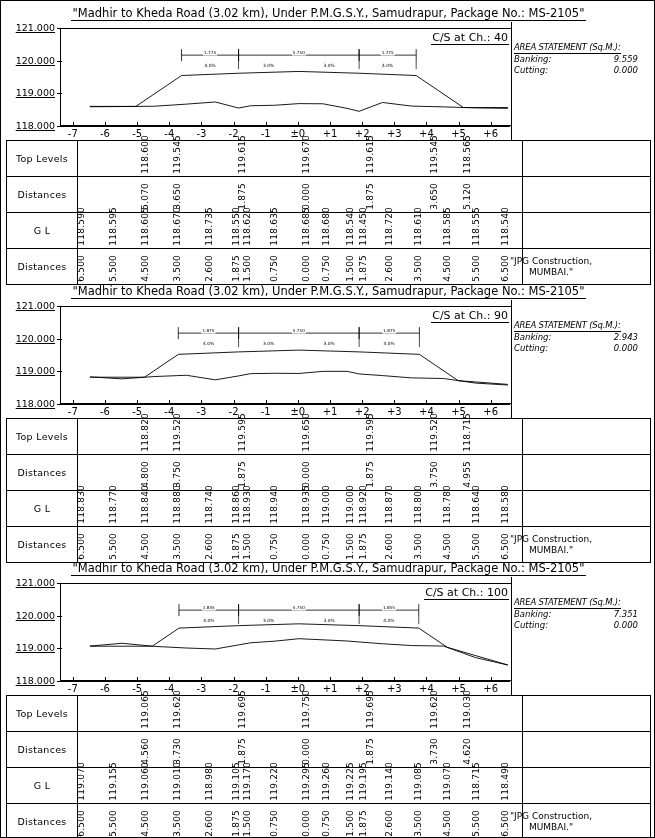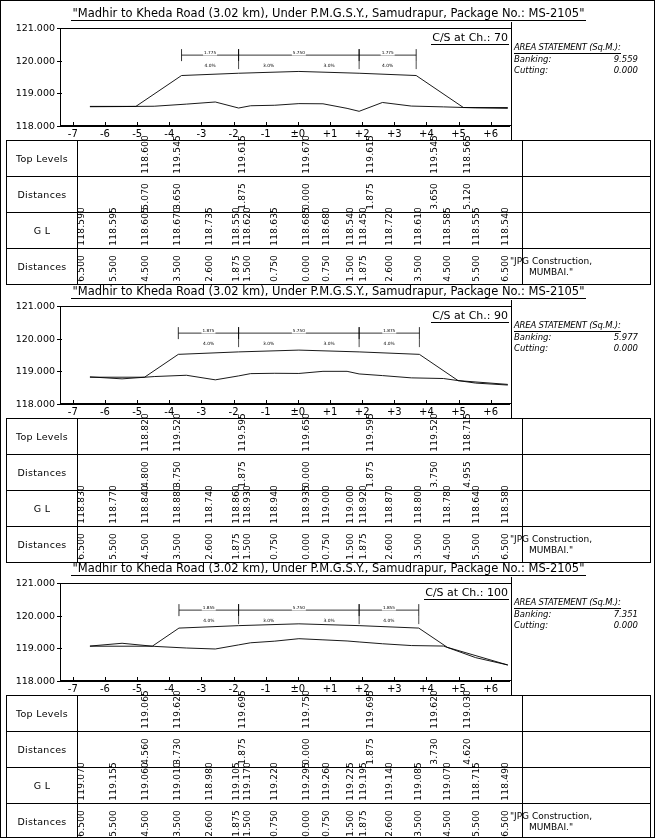--- a/index.html
+++ b/index.html
@@ -58,20 +58,21 @@
     width: 58px;
     height: 104px;
   }
   .ylab {
     position: absolute;
     right: 4px;
     font-size: 9.5px;
     line-height: 10px;
     transform: translateY(-50%);
     white-space: nowrap;
+    text-decoration: underline;
   }
   .plotbox {
     position: absolute;
     left: 59px;
     top: 6px;
     width: 450px;
     height: 98px;
     border-left: 1.2px solid #000;
   }
   .plotbox .topline {
@@ -232,21 +233,21 @@
             <div class="ylab" style="top: 38.6667px;">120.000</div>
             <div class="ylab" style="top: 71.3333px;">119.000</div>
             <div class="ylab" style="top: 104px;">118.000</div>
           </div>
           <div class="plotbox">
             <div class="topline"></div>
             <div class="ytick" style="top: 0px;"></div>
             <div class="ytick" style="top: 32.6667px;"></div>
             <div class="ytick" style="top: 65.3333px;"></div>
             <div class="ytick" style="top: 98px;"></div>
-            <div class="csat"><span>C/S at Ch.: 70</span></div>
+            <div class="csat"><span>C/S at Ch.: 40</span></div>
             <svg class="prof" viewBox="0 0 450 98">
               <polyline points="28.93,78.40 74.89,78.40 120.54,47.53 177.59,45.24 237.86,43.45 298.13,45.24 355.18,47.53 402.43,79.54 446.79,79.54" fill="none" stroke="#000" stroke-width="0.9"></polyline>
               <polyline points="28.93,78.73 61.07,78.56 93.21,78.24 125.36,76.11 154.29,73.99 177.59,80.03 189.64,77.75 213.75,77.26 237.86,75.62 261.96,75.79 286.07,80.36 298.13,83.30 321.43,74.48 350.36,78.07 382.50,78.89 414.64,79.87 446.79,80.36" fill="none" stroke="#000" stroke-width="0.9"></polyline>
               <line x1="120.5357142857143" x2="177.58928571428572" y1="27.113333333333273" y2="27.113333333333273" stroke="#000" stroke-width="0.8"></line>
               <line x1="120.5357142857143" x2="120.5357142857143" y1="21.113333333333273" y2="33.11333333333327" stroke="#000" stroke-width="0.8"></line>
               <line x1="177.58928571428572" x2="177.58928571428572" y1="21.113333333333273" y2="33.11333333333327" stroke="#000" stroke-width="0.8"></line>
               <rect x="142.0625" y="21.913333333333274" width="14" height="5.6" fill="#fff"></rect>
               <text x="149.0625" y="25.913333333333274" text-anchor="middle" font-size="4.2" font-family="&quot;DejaVu Sans&quot;, &quot;Liberation Sans&quot;, sans-serif" fill="#000">1.775</text>
               <line x1="177.58928571428572" x2="177.58928571428572" y1="33.11333333333327" y2="41.11333333333327" stroke="#000" stroke-width="0.7"></line>
               <line x1="177.58928571428572" x2="298.125" y1="27.113333333333273" y2="27.113333333333273" stroke="#000" stroke-width="0.8"></line>
@@ -464,21 +465,21 @@
             <div class="xtick" style="left: 398.571px;"></div>
             <div class="xlab" style="left: 398.571px;">+5</div>
             <div class="xtick" style="left: 430.714px;"></div>
             <div class="xlab" style="left: 430.714px;">+6</div>
           </div>
           <div class="panel-div" style="height: 118px;"></div>
           <div class="area-stmt">
             <div><span class="hdr">AREA STATEMENT (Sq.M.):</span></div>
             <div class="area-row">
               <span class="k">Banking:</span>
-              <span class="v">5.977</span>
+              <span class="v">2.943</span>
             </div>
             <div class="area-row">
               <span class="k">Cutting:</span>
               <span class="v">0.000</span>
             </div>
           </div>
         </div>
         <div class="dtable">
           <div class="drow">
             <div class="rlabel">Top Levels</div>

